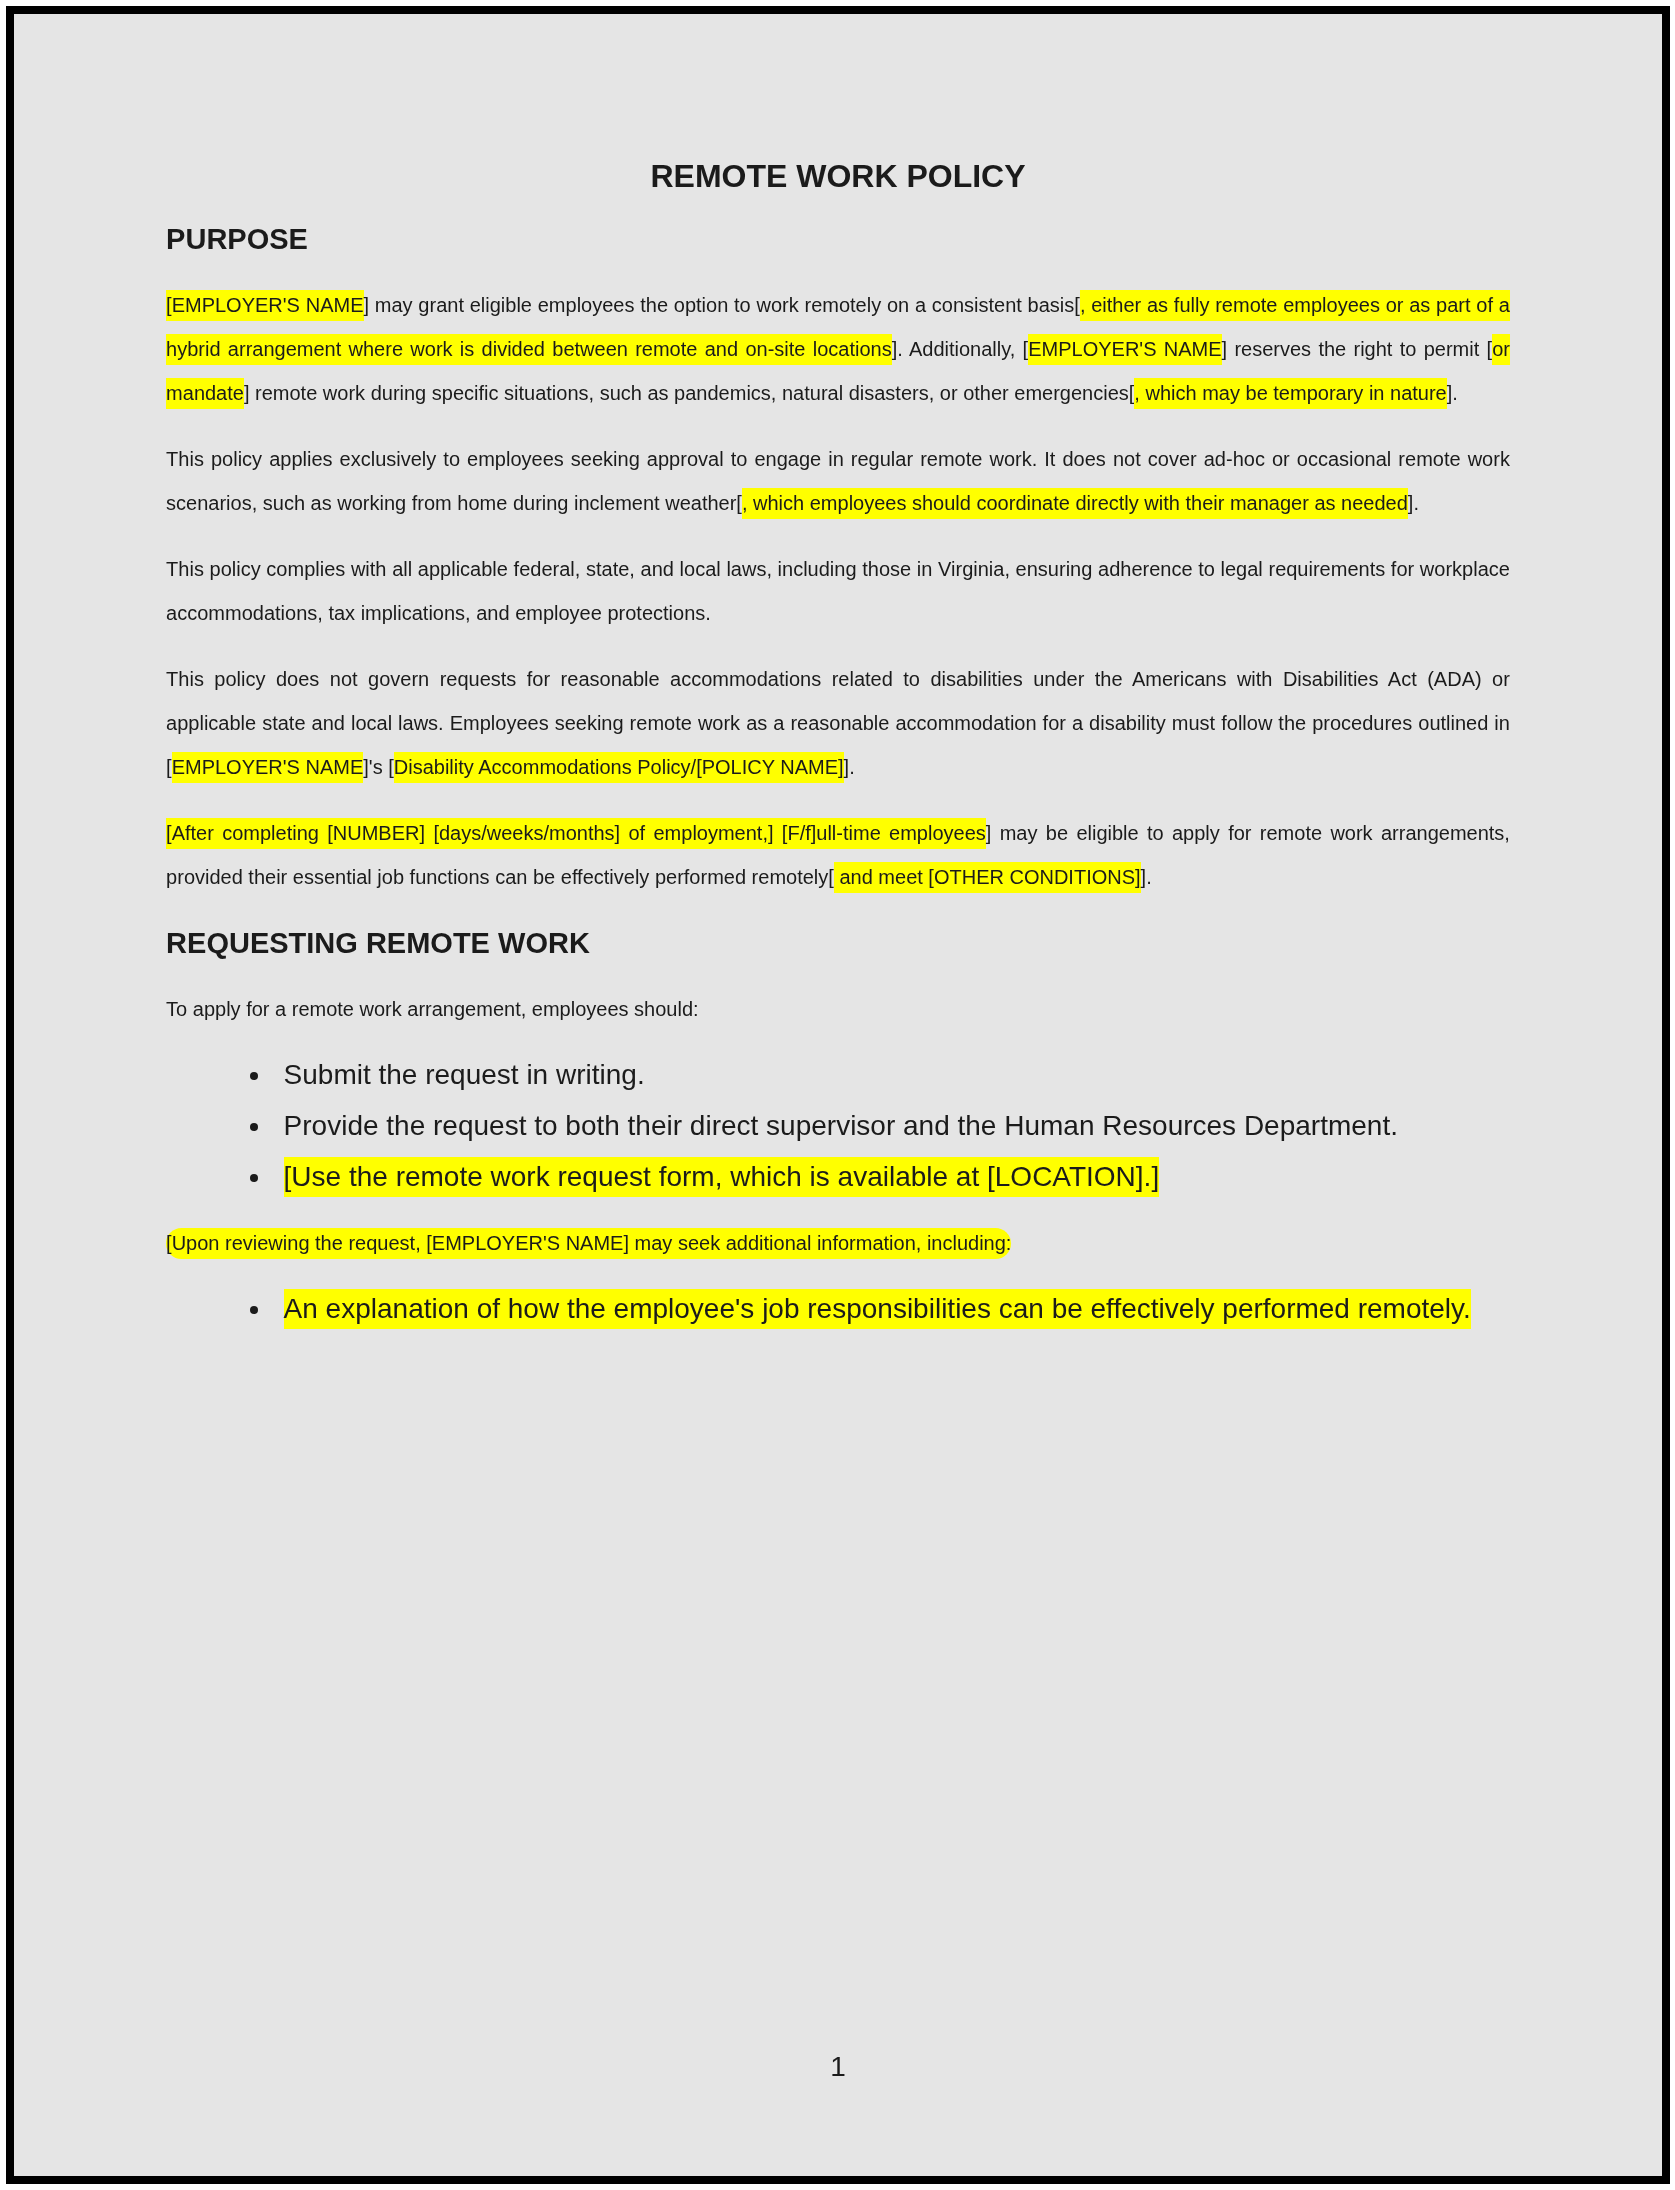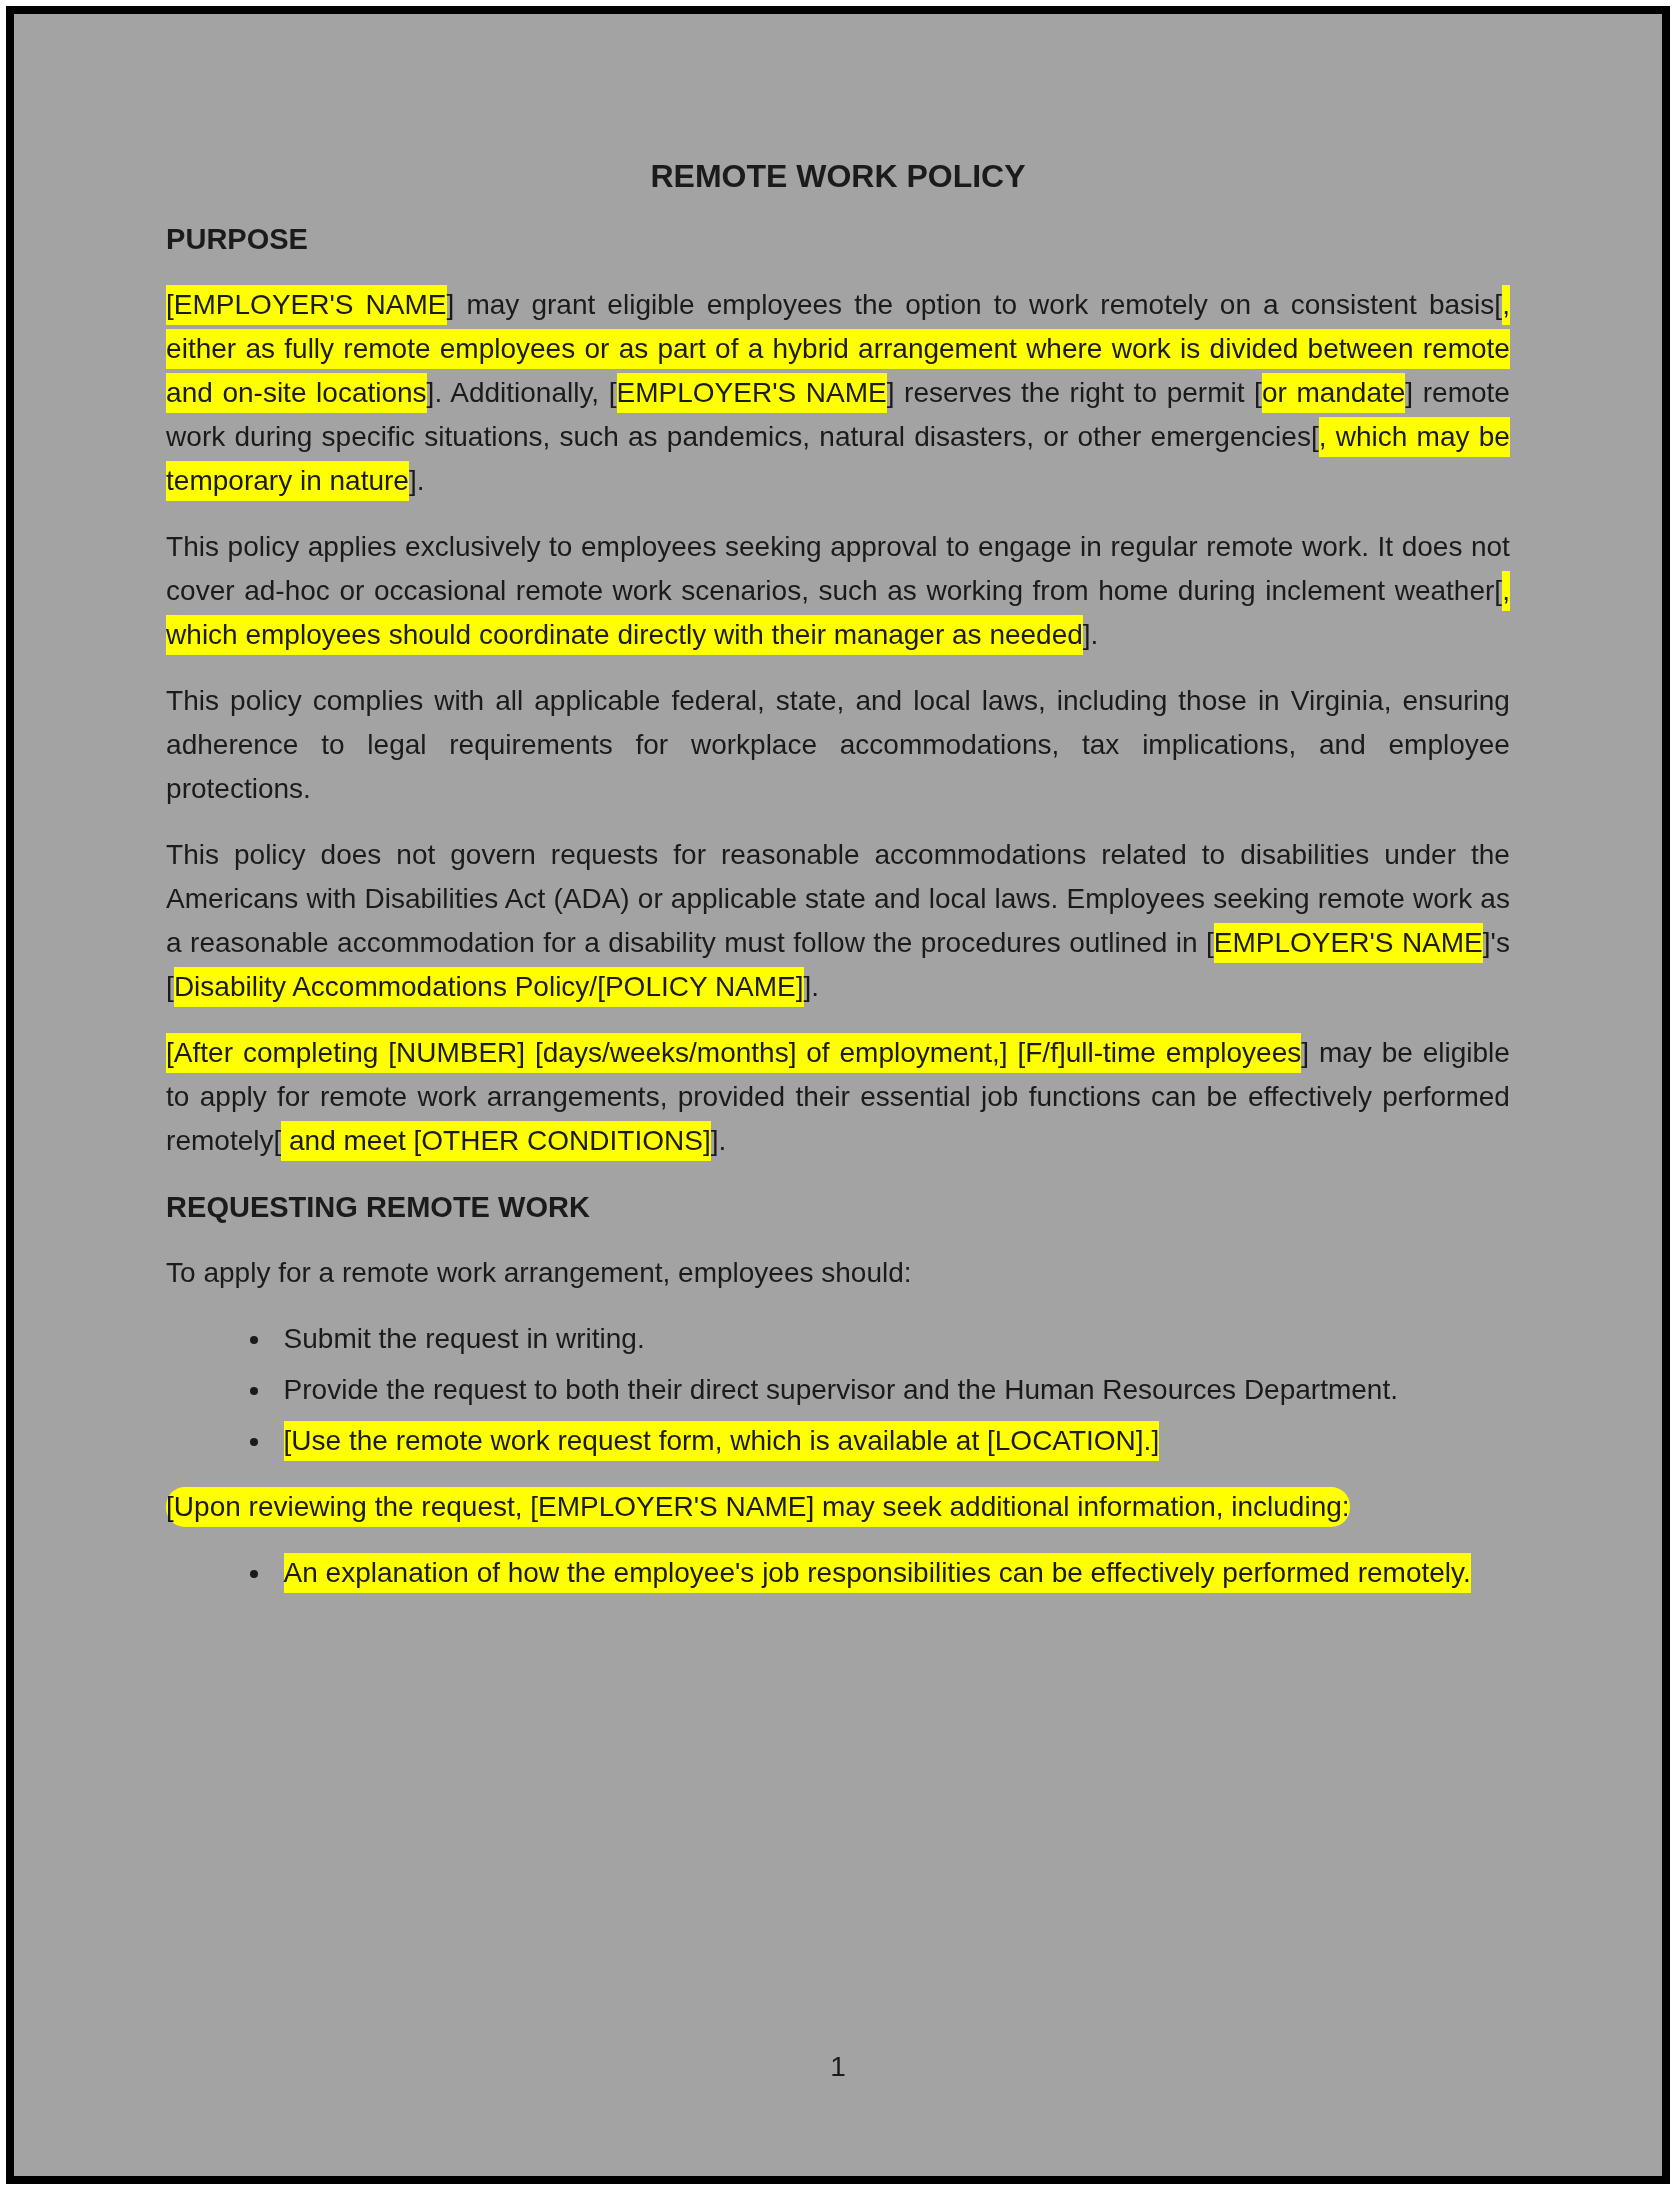--- a/index.html
+++ b/index.html
@@ -18,38 +18,38 @@
     color: #1b1b1b;
   }
   .frame {
     position: relative;
     box-sizing: border-box;
     width: 100%;
     height: 100%;
     border: 8.8px solid #000000;
     padding: 140px 152px 7px 152px;
     overflow: hidden;
-    background: #a3a3a3;
+    background: #e5e5e5;
   }
   h1.doc-title {
     font-size: 32px;
     line-height: 44px;
     font-weight: 700;
     text-align: center;
     margin: 0 0 16px 0;
     letter-spacing: 0px;
   }
   h2.sec-heading {
     font-size: 29px;
     line-height: 44px;
     font-weight: 700;
     margin: 19.3px 0 22px 0;
   }
   p.para {
-    font-size: 28px;
+    font-size: 20px;
     line-height: 44px;
     text-align: justify;
     margin: 0 0 22px 0;
   }
   ul.bullets {
     margin: 0 0 22px 0;
     padding-left: 107px;
     list-style: disc;
   }
   ul.bullets li {

